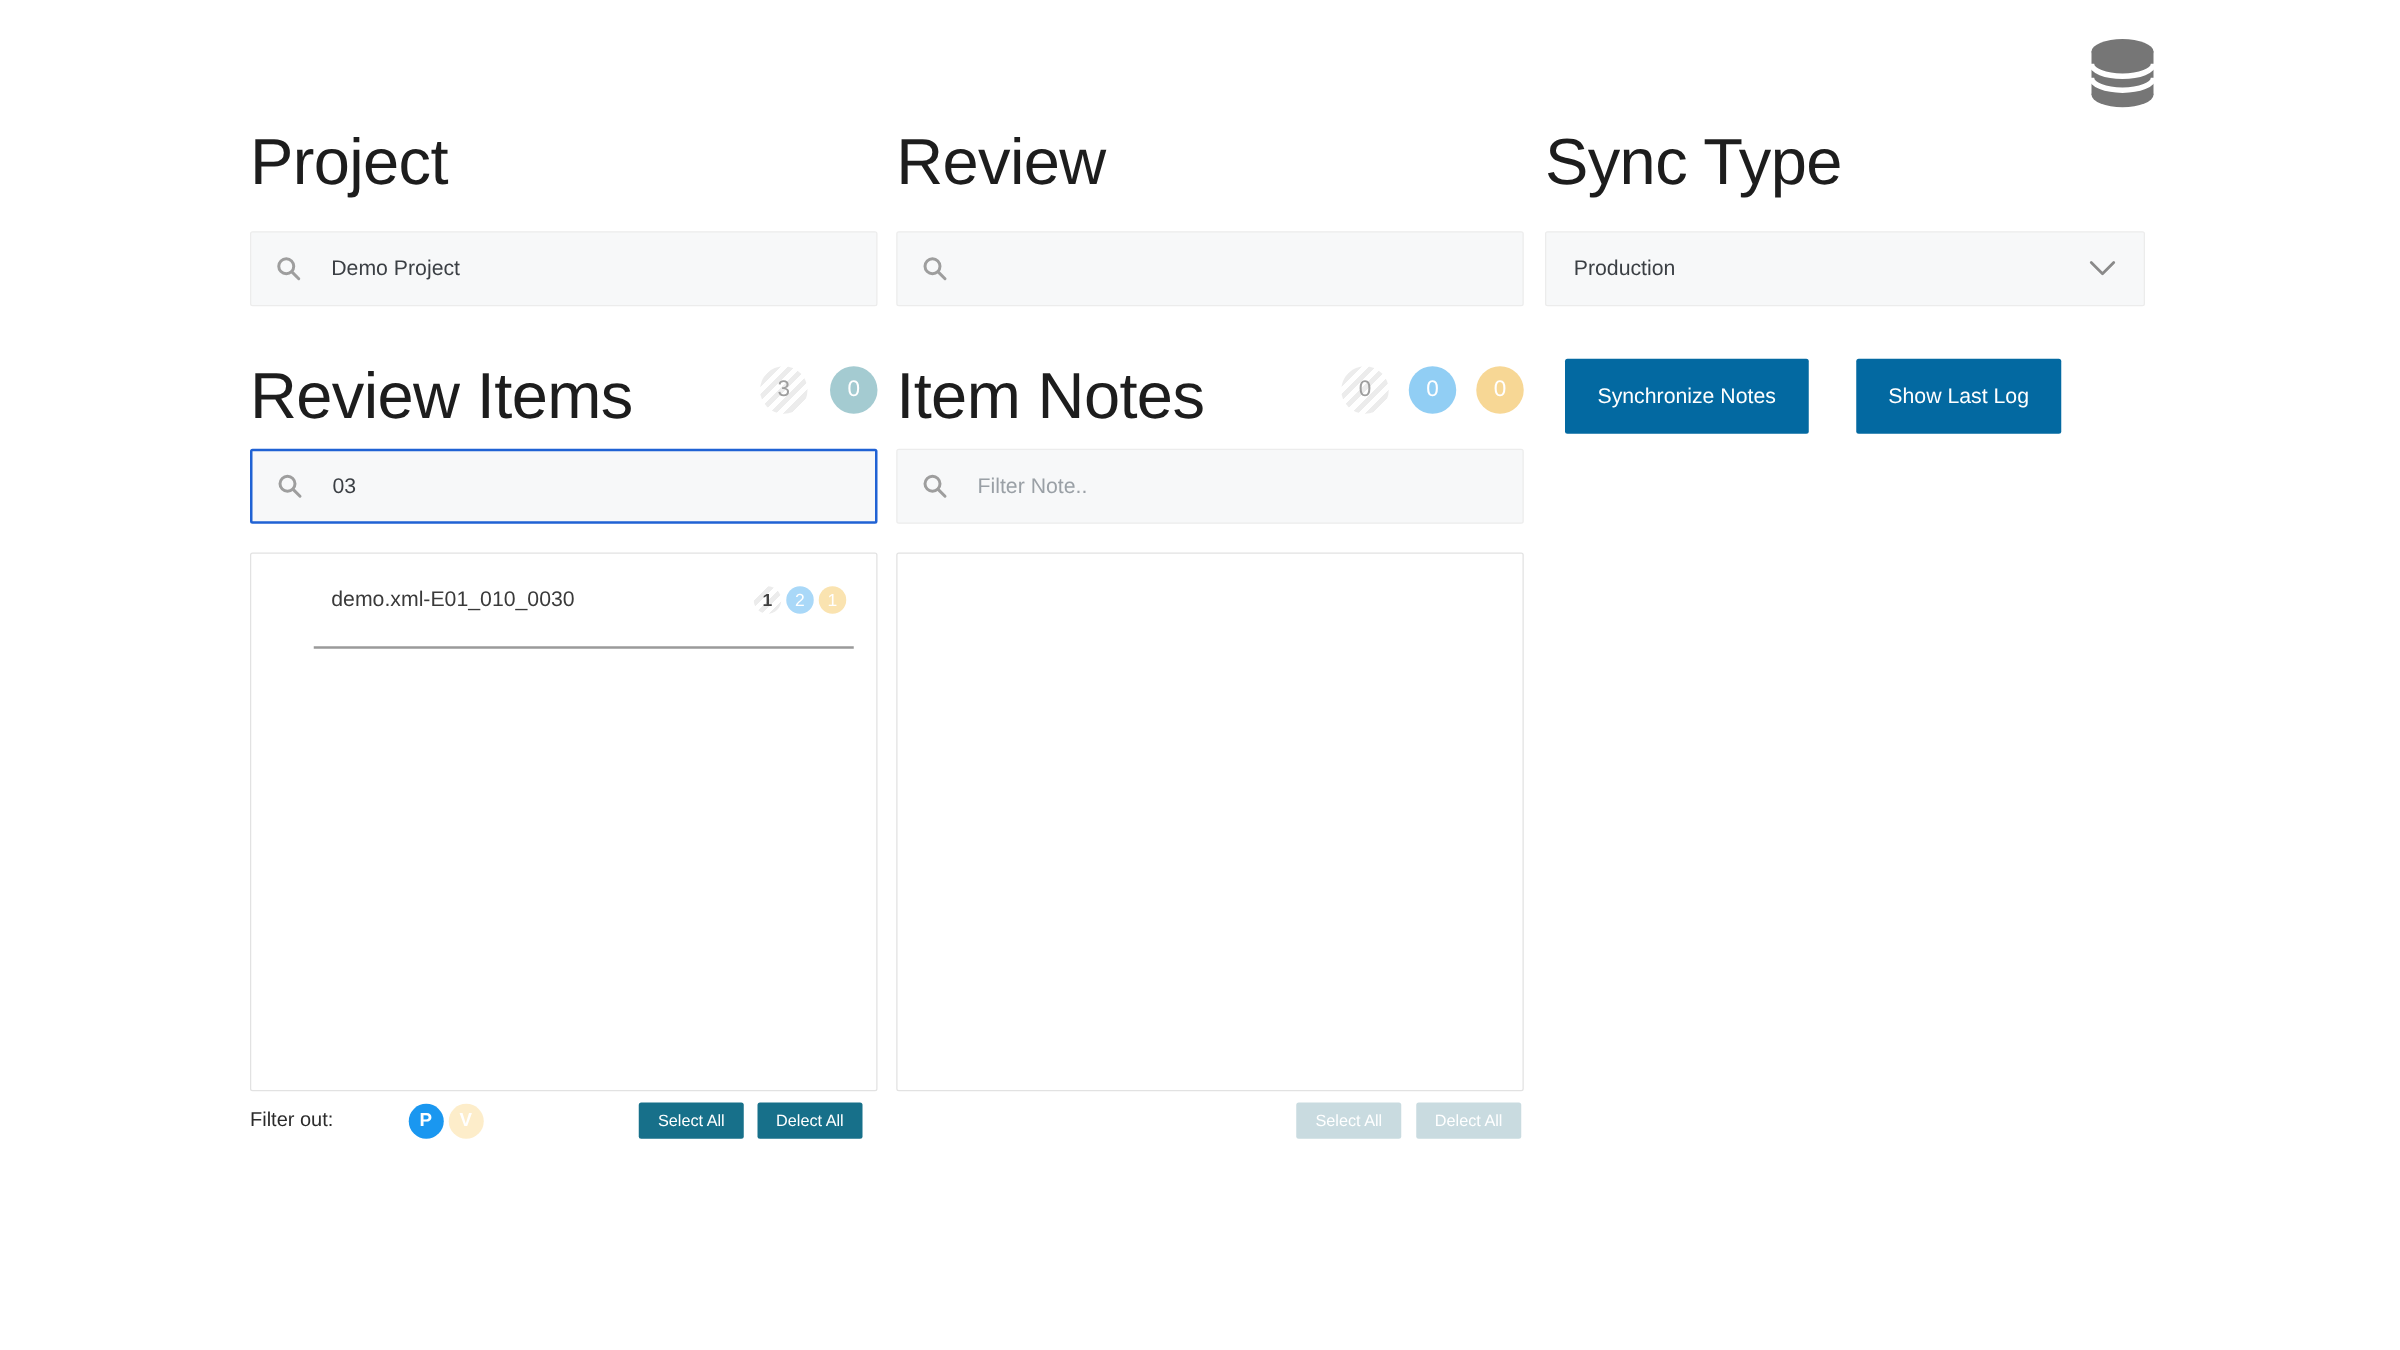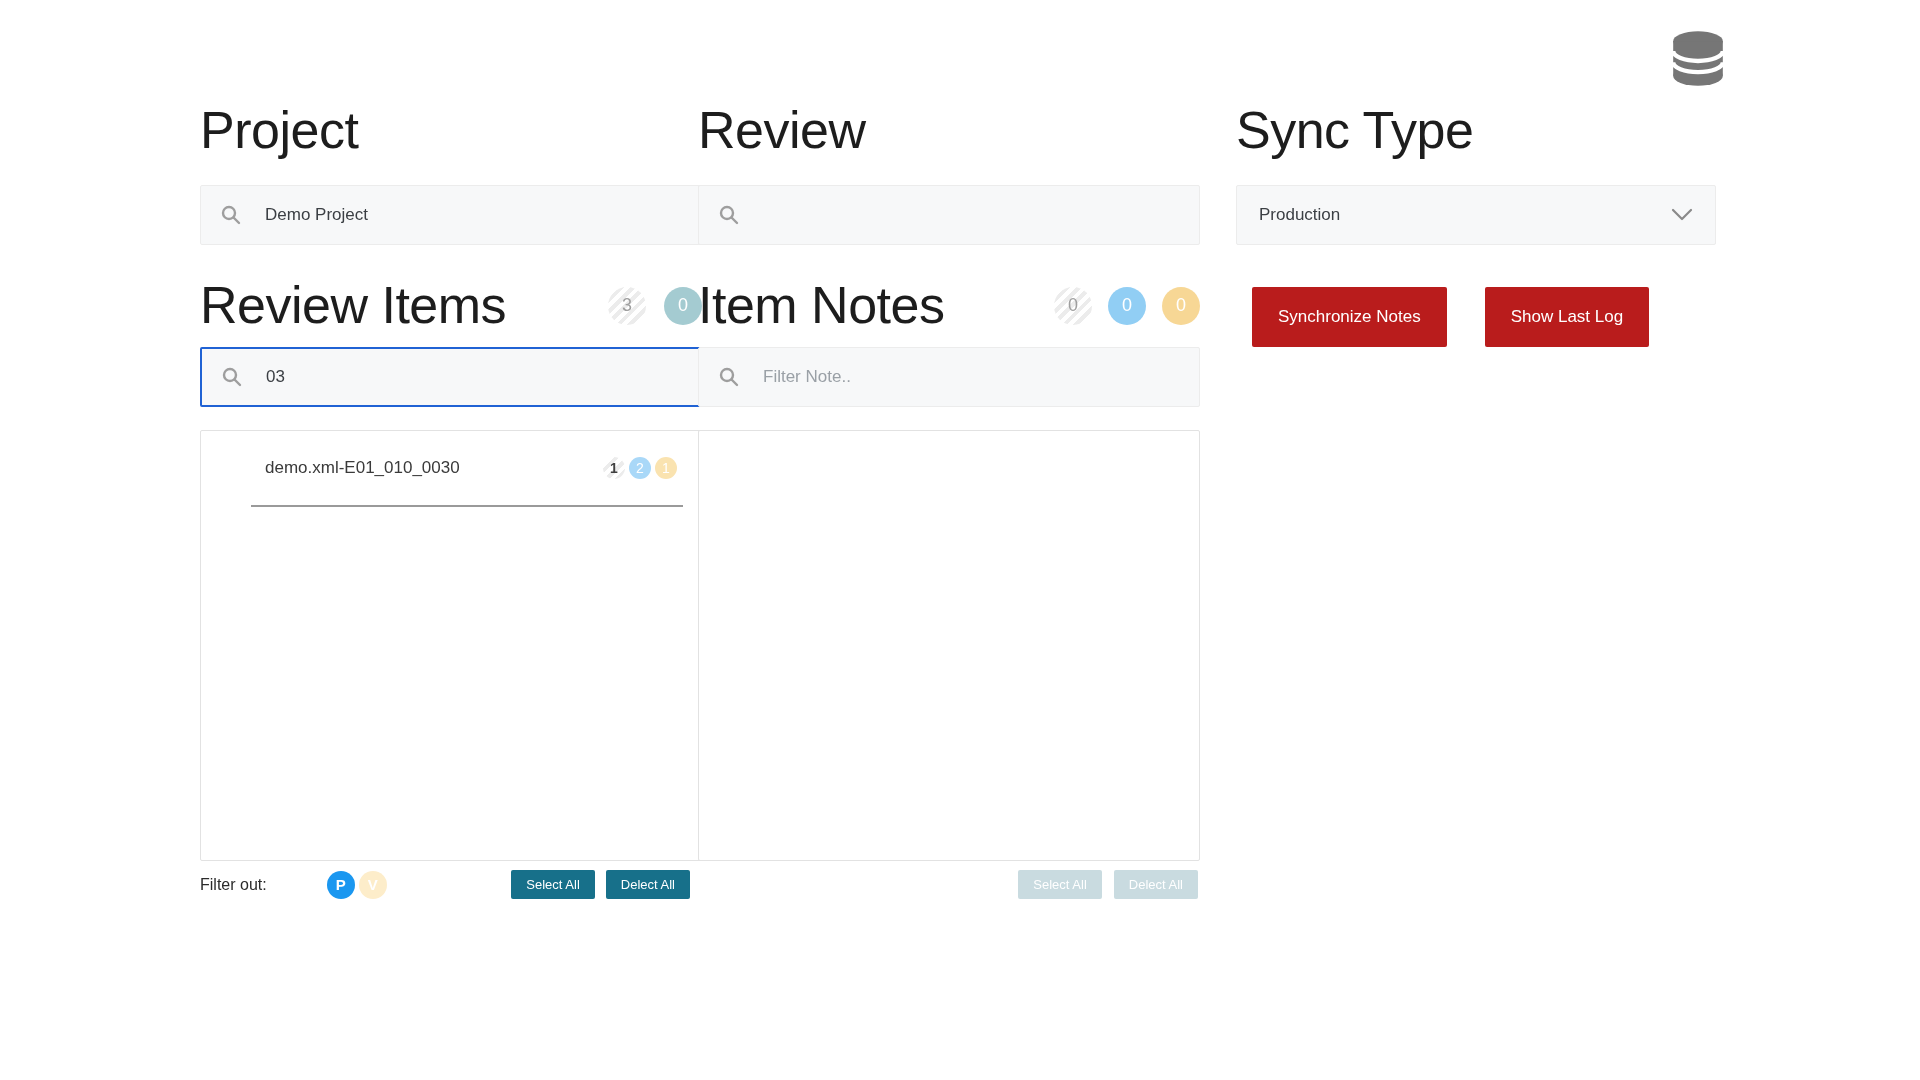--- a/index.html
+++ b/index.html
@@ -6,28 +6,28 @@
   html,body { background:#ffffff; }
   body { font-family:"Liberation Sans","DejaVu Sans",sans-serif; }
   .page { position:relative; width:1920px; height:1080px; background:#fff; overflow:hidden;border-radius:12px; }
 
   
   .db-icon { position:absolute; left:1668px; top:30px; width:60px; height:62px; }
 
   
   .col { position:absolute; top:0; }
   .col1 { left:200px; width:502px; }
-  .col2 { left:698px; width:502px; }
+  .col2 { left:717px; width:502px; }
   .col3 { left:1236px; width:480px; }
 
   h1.heading { margin-top:98px; font-size:52px; line-height:1.25; font-weight:300;
                color:#1d1d1d; letter-spacing:-0.5px; white-space:nowrap; }
 
   .sec-row { margin-top:28px; display:flex; align-items:center; }
-  .sec-row h1.heading { margin-top:0;text-align:right; }
+  .sec-row h1.heading { margin-top:12px;text-align:right; }
   .sec-badges { margin-left:auto; display:flex; align-items:center; gap:18px; }
 
   .badge { border-radius:50%; display:flex; align-items:center; justify-content:center;
            font-size:18px; color:#fff; flex:0 0 auto; }
   .badge-lg { width:38px; height:38px; }
   .badge-sm { width:22px; height:22px; font-size:14px; }
   .badge-striped { background:repeating-linear-gradient(135deg,#ececec 0 4px,#ffffff 4px 8px);
                    color:#9e9e9e; }
   .badge-sm.badge-striped { color:#3f3f3f; font-weight:700; }
   .badge-teal   { background:#a4cbd1; }
@@ -48,21 +48,21 @@
   .searchbox { margin-top:9px; }
   .searchbox.focused { border:2px solid #2062d4; }
 
   .selectbox { margin-top:22px; height:60px; background:#f7f8f9; border:1px solid #ececec;
                border-radius:2px; display:flex; align-items:center; padding:0 22px;
                cursor:pointer; }
   .selectbox .sel-value { font-size:17px; color:#3b3f44;text-align:right; }
   .selectbox svg { margin-left:auto; }
 
   .action-row { margin-top:42px; display:flex; gap:38px; padding-left:16px; }
-  .btn-pale { height:60px; padding:12px 26px; background:#b91c1c; color:#ffffff; border:none;
+  .btn-pale { height:60px; padding:12px 26px; background:#0369a1; color:#ffffff; border:none;
               font-size:17px; font-family:"Liberation Sans","DejaVu Sans",sans-serif;
               border-radius:2px; cursor:pointer; white-space:nowrap; }
 
   .panel { margin-top:23px; height:431px; border:1px solid #e2e2e2; border-radius:2px;
            background:#fff; overflow:hidden; }
   .list-item { position:relative; height:76px; cursor:pointer; }
   .list-item .li-row { display:flex; align-items:center; height:74px; padding:0 24px 0 64px; }
   .list-item .li-name { font-size:17px; color:#3a3a3a; }
   .li-badges { margin-left:auto; display:flex; align-items:center; gap:4px; }
   .li-divider { height:2px; background:#9a9a9a; margin-left:50px; margin-right:18px; }

